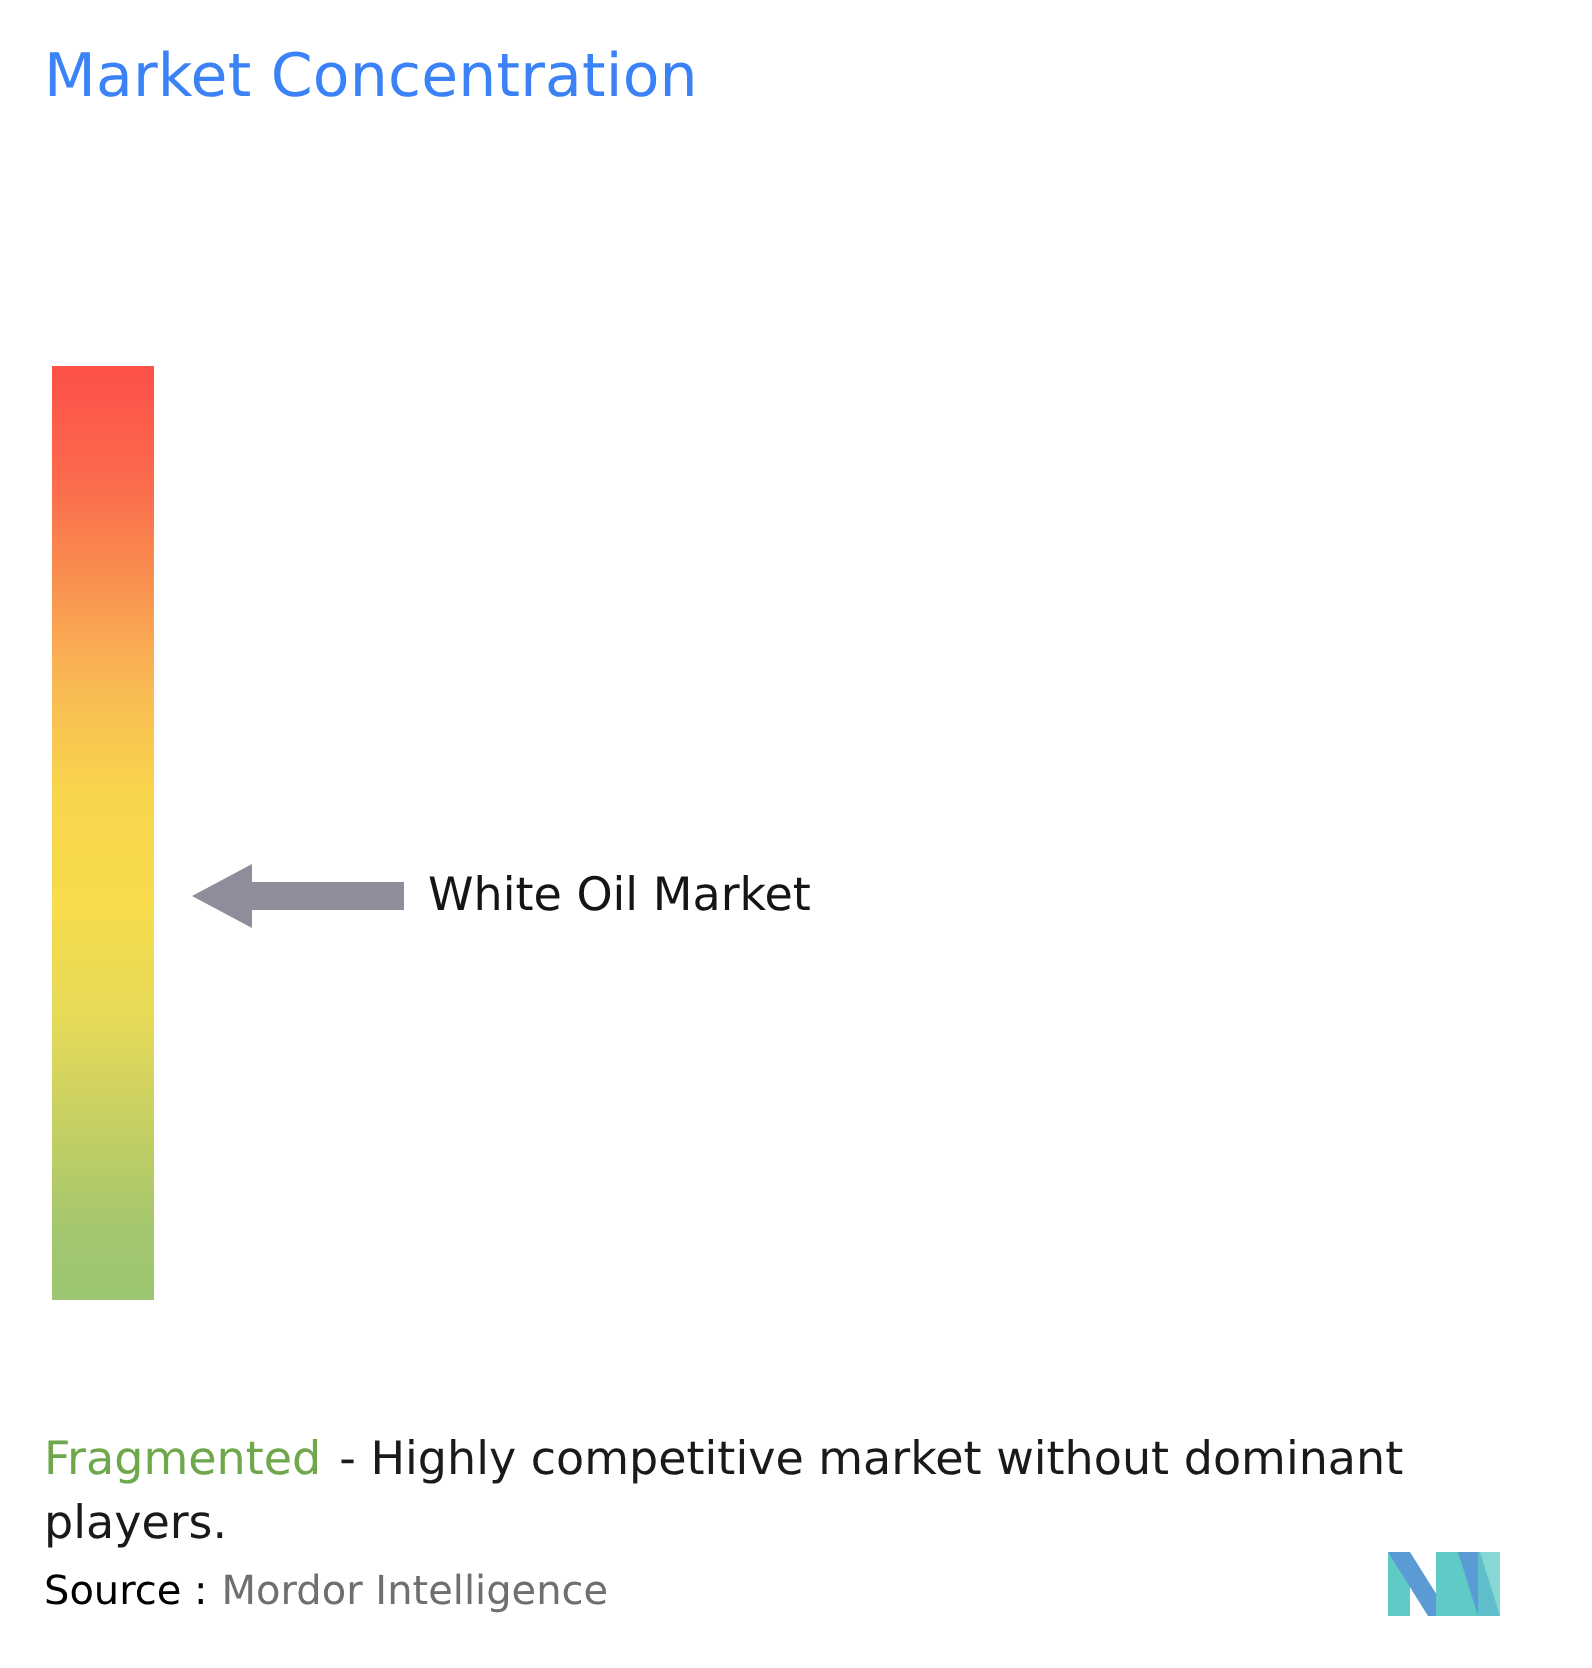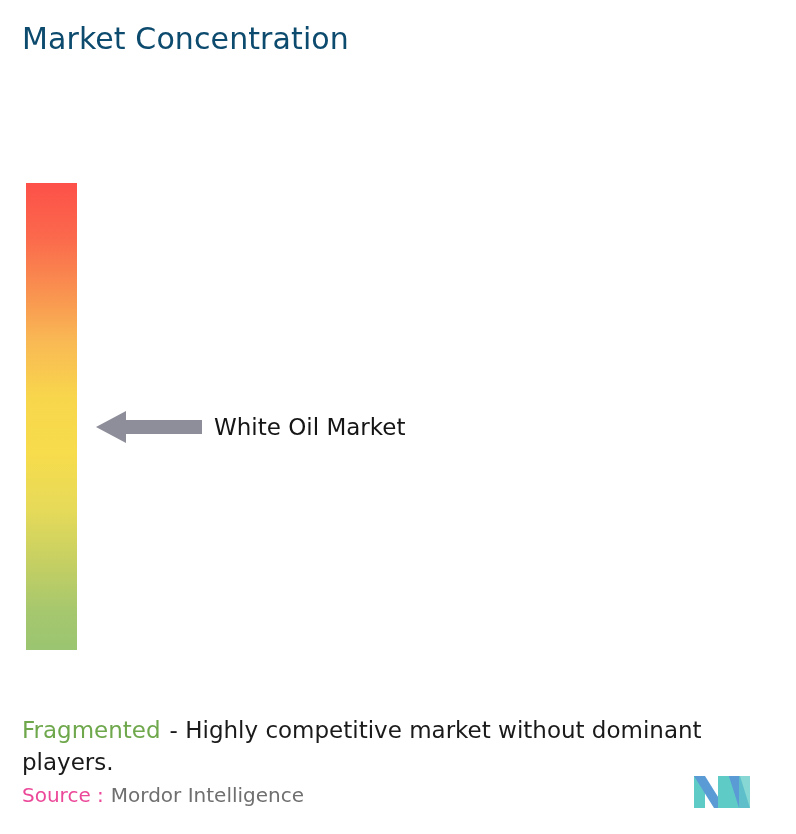--- a/index.html
+++ b/index.html
@@ -22,21 +22,21 @@
   }
 
   
   .title {
     position: absolute;
     left: 22px;
     top: 20px;
     font-size: 30px;
     line-height: 38px;
     font-weight: 400;
-    color: #0c4a6e;
+    color: #3b82f6;
     letter-spacing: 0.1px;
     white-space: nowrap;
   }
 
   
   .caption-top {
     position: absolute;
     left: 22px;
     top: 85px;
     width: 748px;
@@ -72,21 +72,21 @@
       #c3cf63 82%,
       #a5c76e 92%,
       #9bc571 100%
     );
   }
 
   
   .marker {
     position: absolute;
     left: 96px;
-    top: 409px;
+    top: 430px;
     display: flex;
     align-items: center;
     gap: 0px;
   }
   .arrow-icon {
     display: block;
     width: 106px;
     height: 36px;
     flex: none;
   }
@@ -116,21 +116,21 @@
   
   .source {
     position: absolute;
     left: 22px;
     top: 781px;
     font-size: 20px;
     line-height: 28px;
     color: #6f6f6f;
     white-space: nowrap;
   }
-  .source .source-label { color: #ec4899; }
+  .source .source-label { color: #000000; }
   .source .source-value { color: #6f6f6f; margin-left: 7px; }
 
   .logo {
     position: absolute;
     left: 692px;
     top: 770px;
     width: 64px;
     height: 44px;
   }
 </style>

